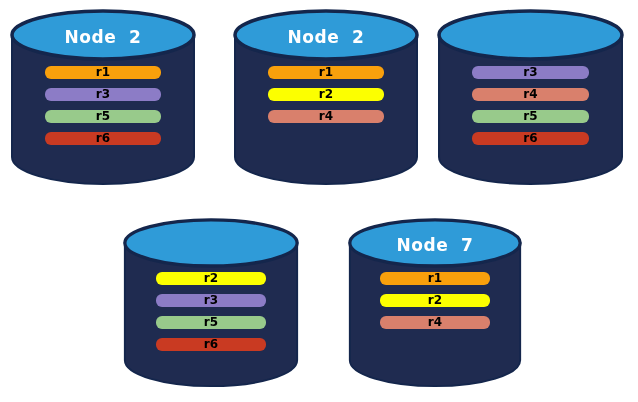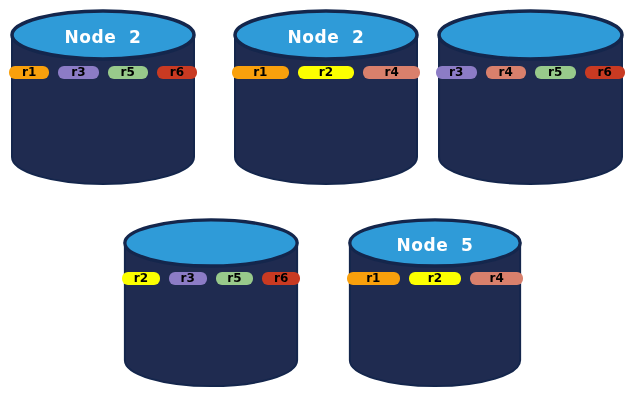--- a/index.html
+++ b/index.html
@@ -18,21 +18,21 @@
   .cyl-body { fill:var(--cyl-body,#1F2B50); stroke:var(--cyl-outline,#14264C); stroke-width:2; }
   .cyl-top  { fill:var(--cyl-top,#2F9BD8);  stroke:var(--cyl-outline,#14264C); stroke-width:3.5; }
   .node-title {
     position:absolute; left:0; right:0; top:3%; height:26%;
     display:flex; align-items:center; justify-content:center;
     color:var(--title-color,#fff); font-weight:bold; font-size:17px;
     white-space:pre; letter-spacing:.5px;
   }
   .bars {
     position:absolute; left:0; right:0; top:32%;
-    display:flex; flex-direction:row; align-items:center; gap:9px;
+    display:flex; flex-direction:column; align-items:center; gap:9px;
   }
   .bar {
     width:62%; height:13px; border-radius:6px;
     color:var(--bar-text,#000); font-weight:bold; font-size:12px; line-height:13px;
     text-align:center;
   }
 </style>
 </head>
 <body>
 
@@ -84,20 +84,20 @@
         <div class="bar" style="background: rgb(140, 124, 198);">r3</div>
         <div class="bar" style="background: rgb(152, 202, 139);">r5</div>
         <div class="bar" style="background: rgb(201, 58, 34);">r6</div>
       </div>
   </div>
     <div class="node pos-node-5">
     <svg class="cyl" viewBox="0 0 188 180" preserveAspectRatio="none" aria-hidden="true">
       <path class="cyl-body" d="M3 27 L3 149 A91 27 0 0 0 185 149 L185 27 Z"></path>
       <ellipse class="cyl-top" cx="94" cy="27" rx="91" ry="24"></ellipse>
     </svg>
-    <div class="node-title">Node  5</div>
+    <div class="node-title">Node  7</div>
     <div class="bars">
         <div class="bar" style="background: rgb(249, 160, 12);">r1</div>
         <div class="bar" style="background: rgb(252, 255, 0);">r2</div>
         <div class="bar" style="background: rgb(217, 128, 108);">r4</div>
       </div>
   </div>
   </div>
 
 </body></html>

